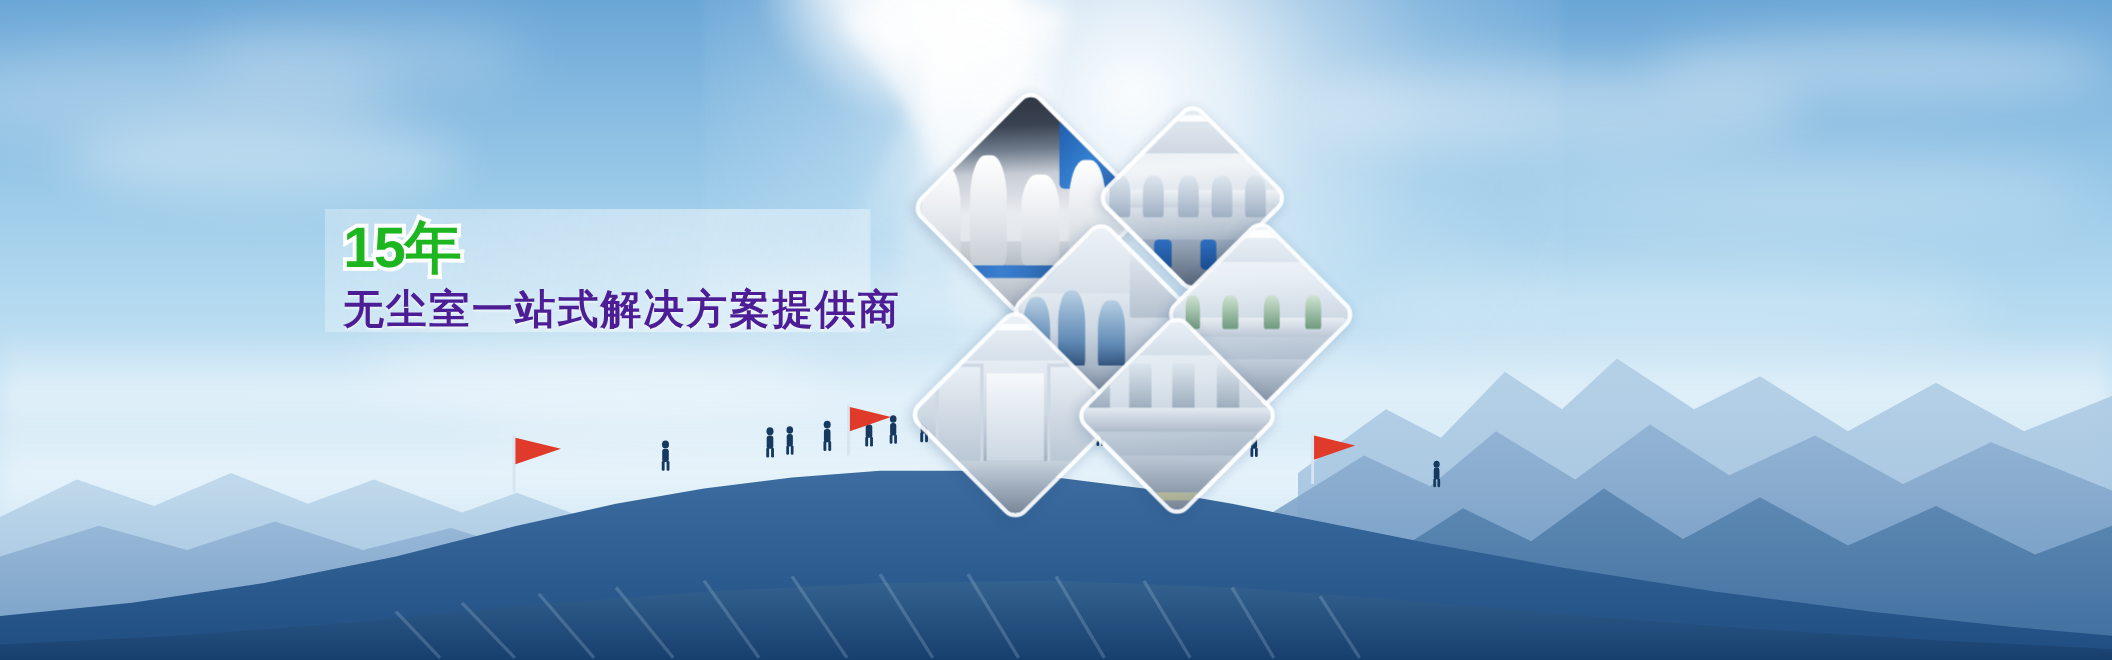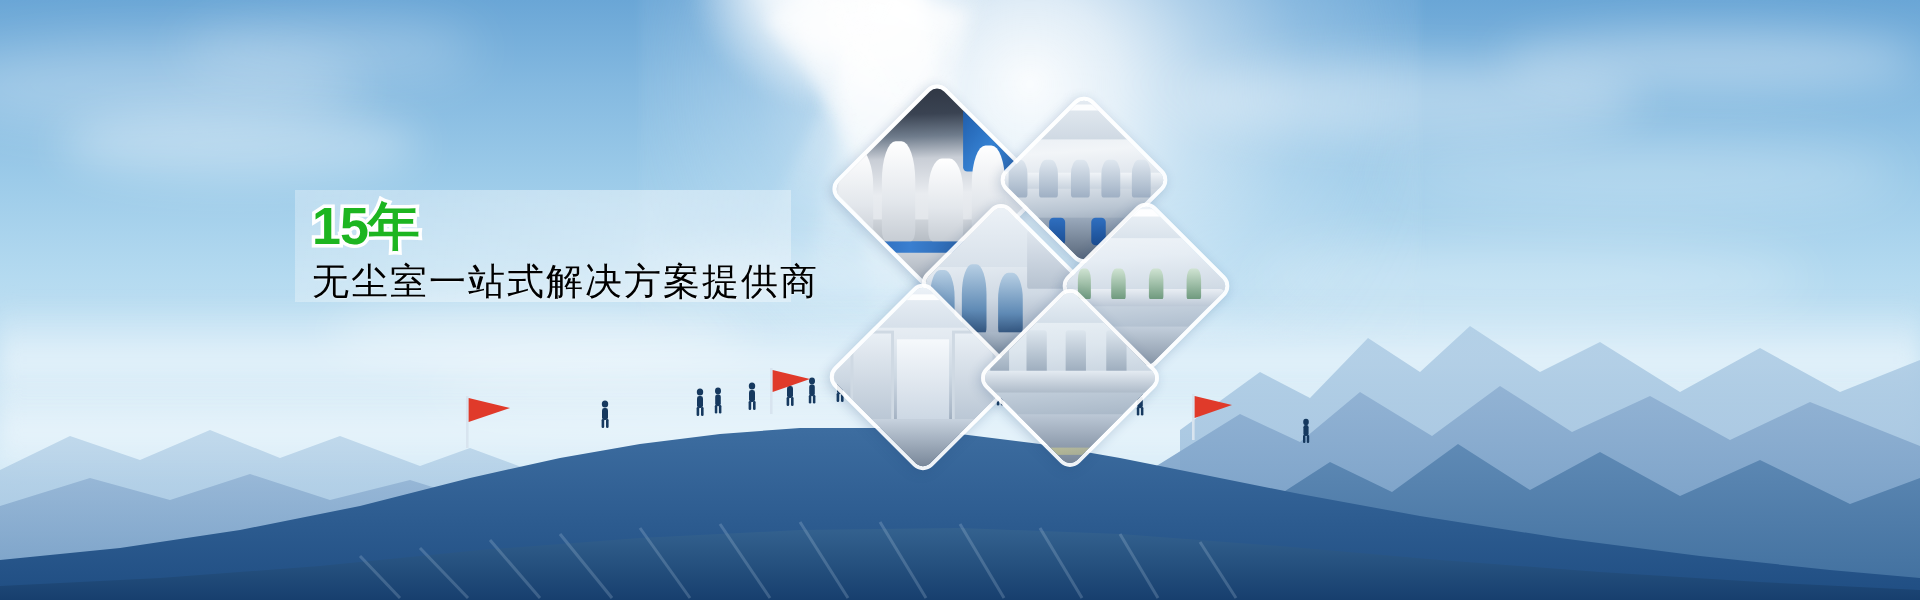--- a/index.html
+++ b/index.html
@@ -87,21 +87,21 @@
     font-size:52px;font-weight:bold;letter-spacing:-1px;
     color:transparent;-webkit-text-stroke:7px #ffffff;
     z-index:0;
   }
   .kicker{
     font-size:37px;font-weight:bold;color:#1b4fa0;
     letter-spacing:1px;margin-left:2px;
     text-shadow:0 1px 2px rgba(255,255,255,.55);
   }
   .line2-text{
-    font-size:37px;font-weight:normal;color:#000000;
+    font-size:37px;font-weight:bold;color:#4c1d95;
     letter-spacing:2px;
     text-shadow:0 1px 2px rgba(255,255,255,.55);
   }
   
   .collage{position:absolute;left:845px;top:95px;width:430px;height:370px;}
   .dia{
     position:absolute;transform:rotate(45deg);
     border:4px solid rgba(255,255,255,.92);
     border-radius:14px;overflow:hidden;
     box-shadow:0 3px 12px rgba(30,70,120,.22);

